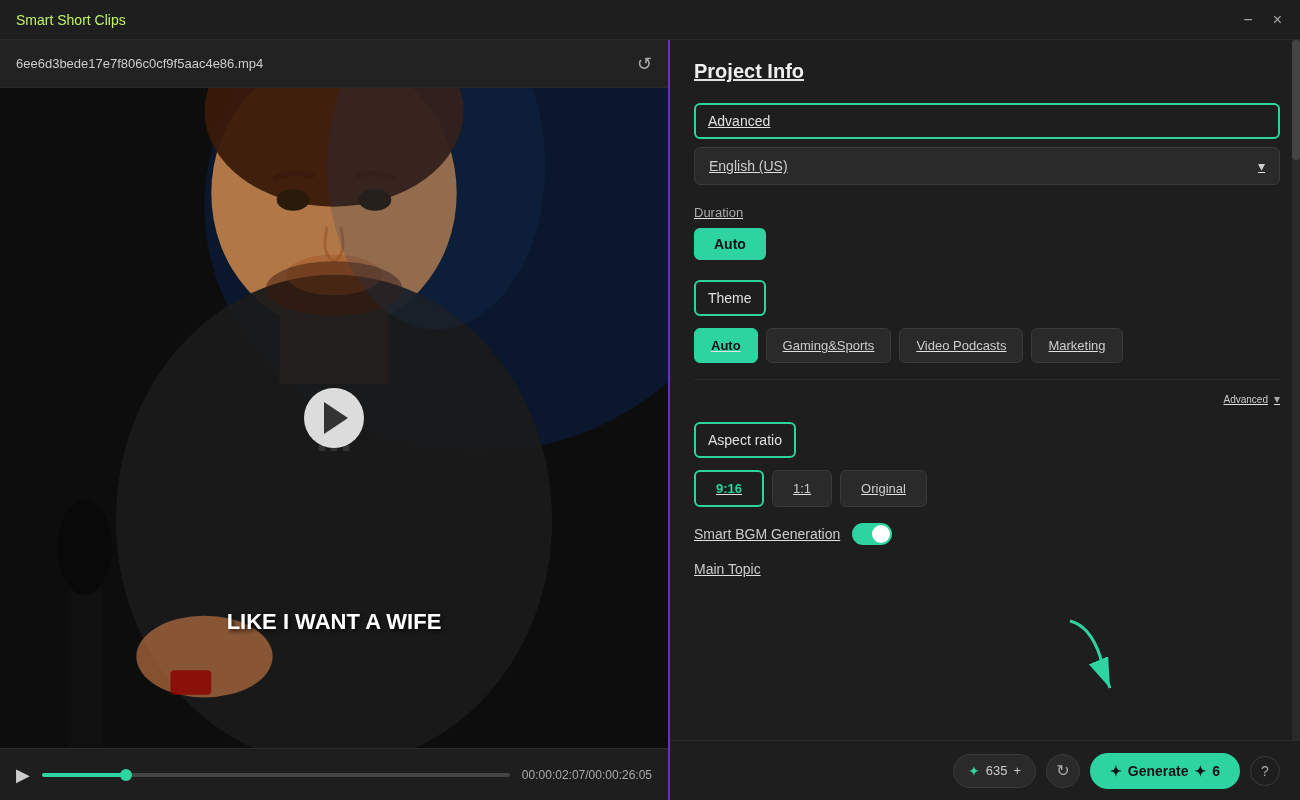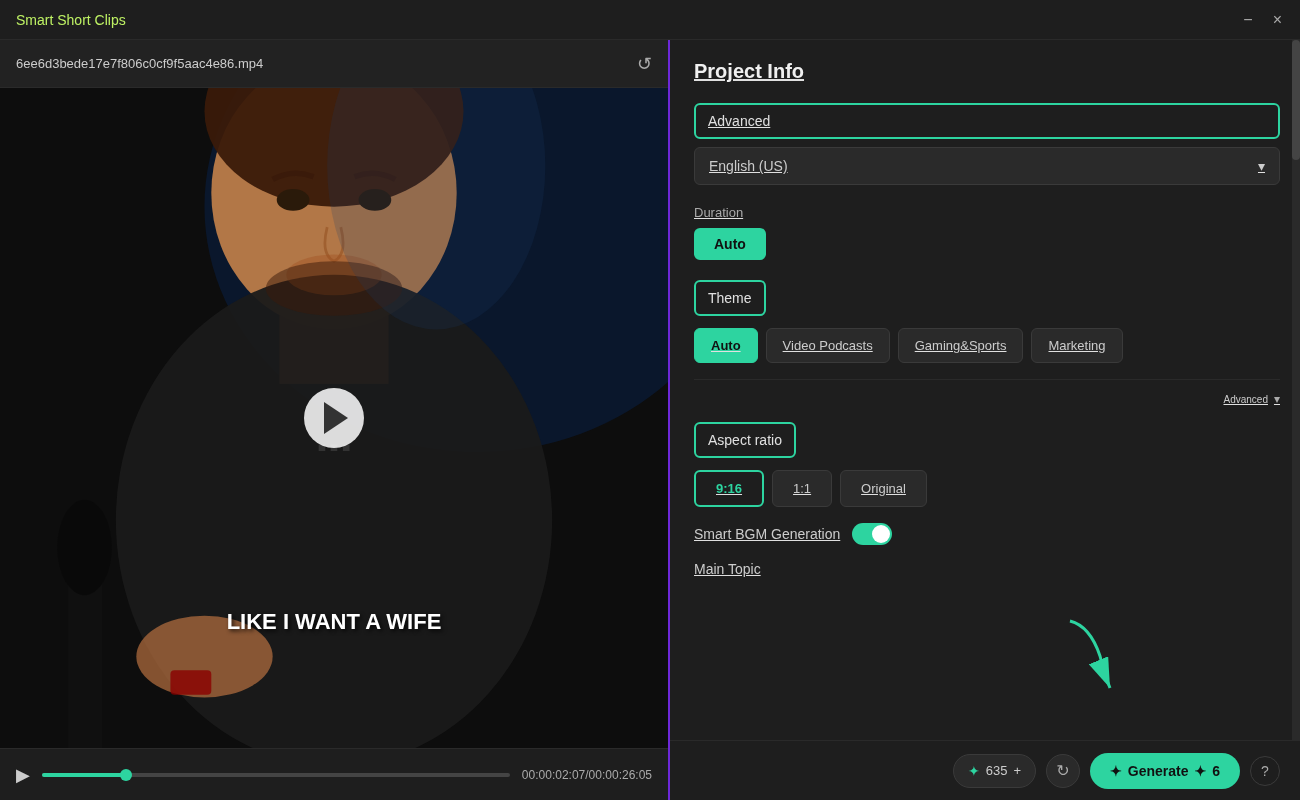--- a/index.html
+++ b/index.html
@@ -592,22 +592,22 @@
 
       <div class="duration-section">
         <div class="field-label">Duration</div>
         <button class="auto-btn">Auto</button>
       </div>
 
       <div class="theme-section">
         <div class="theme-label-box">Theme</div>
         <div class="theme-buttons">
           <button class="theme-btn active">Auto</button>
+          <button class="theme-btn">Gaming&amp;Sports</button>
           <button class="theme-btn">Video Podcasts</button>
-          <button class="theme-btn">Gaming&amp;Sports</button>
           <button class="theme-btn">Marketing</button>
         </div>
       </div>
 
       <div class="divider"></div>
 
       <div class="advanced-row">
         <span class="advanced-label">Advanced</span>
         <span class="advanced-chevron">▾</span>
       </div>

